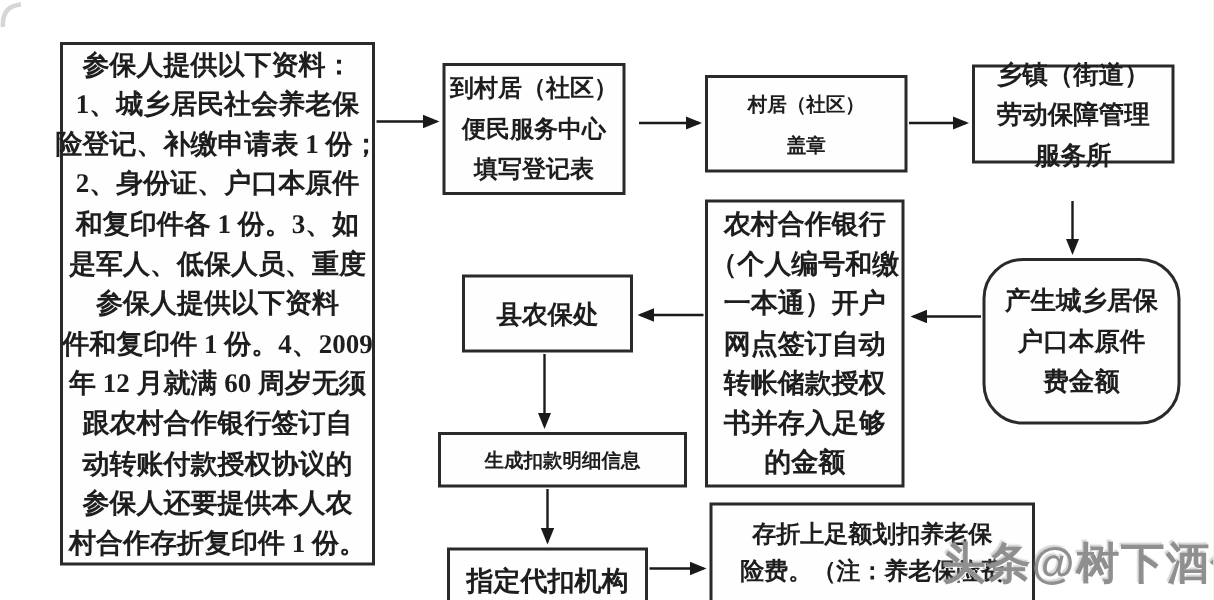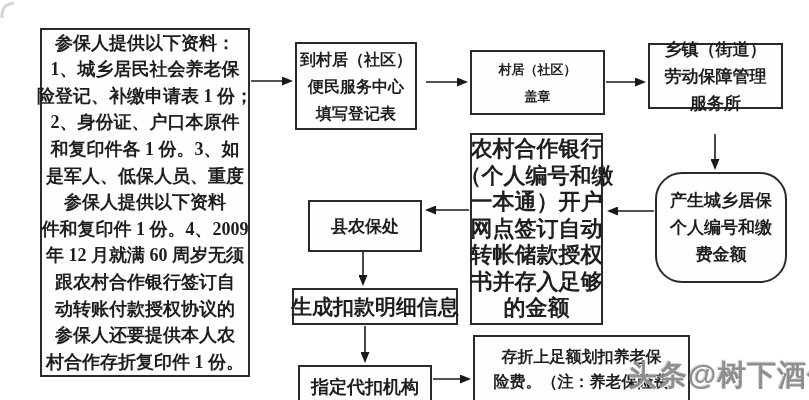--- a/index.html
+++ b/index.html
@@ -24,23 +24,23 @@
     font-weight: bold;
     color: #1e1e1e;
   }
   .box .ln { display: block; white-space: nowrap; }
 
   #box-materials        { left: 40px;  top: 28px;  width: 210px; height: 349px; font-size: 18px; line-height: 26.6px; text-align: right; }
   #box-service-center   { left: 295px; top: 42px;  width: 122px; height: 88px;  font-size: 16px; line-height: 27px; }
   #box-village-seal     { left: 470px; top: 50px;  width: 135px; height: 65px;  font-size: 13px; line-height: 27px; }
   #box-township-office  { left: 648px; top: 43px;  width: 135px; height: 66px;  font-size: 17px; line-height: 27px; }
   #box-generate-id      { left: 655px; top: 172px; width: 132px; height: 111px;  font-size: 17px; line-height: 27px; border-radius: 27px; }
-  #box-bank             { left: 470px; top: 133px; width: 133px; height: 192px; font-size: 22px; line-height: 26.5px; }
-  #box-county-office    { left: 308px; top: 183px; width: 114px; height: 52px;  font-size: 17px; margin-top: 17px; }
-  #box-deduction-detail { left: 292px; top: 288px; width: 166px; height: 37px;  font-size: 21px; }
+  #box-bank             { left: 470px; top: 133px; width: 133px; height: 192px; font-size: 18px; line-height: 26.5px; }
+  #box-county-office    { left: 308px; top: 183px; width: 114px; height: 52px;  font-size: 17px; }
+  #box-deduction-detail { left: 292px; top: 288px; width: 166px; height: 37px;  font-size: 13px; }
   #box-deduction-agency { left: 298px; top: 365px; width: 134px; height: 45px;  font-size: 18px; justify-content: flex-start; padding-top: 8px; }
   #box-passbook-deduct  { left: 473px; top: 335px; width: 217px; height: 75px;  font-size: 16px; line-height: 25px; justify-content: flex-start; padding-top: 7px; }
 
   #connector-layer { position: absolute; left: 0; top: 0; width: 809px; height: 400px; }
 
   #watermark {
     position: absolute;
     left: 628px; top: 356px;
     font-size: 29px;
     font-weight: bold;
@@ -105,21 +105,21 @@
   </div>
 
   <div class="box" id="box-township-office">
     <span class="ln">乡镇（街道）</span>
     <span class="ln">劳动保障管理</span>
     <span class="ln">服务所</span>
   </div>
 
   <div class="box" id="box-generate-id">
     <span class="ln">产生城乡居保</span>
-    <span class="ln">个人编号和缴</span>
+    <span class="ln">户口本原件</span>
     <span class="ln">费金额</span>
   </div>
 
   <div class="box" id="box-bank">
     <span class="ln">农村合作银行</span>
     <span class="ln">（个人编号和缴</span>
     <span class="ln">一本通）开户</span>
     <span class="ln">网点签订自动</span>
     <span class="ln">转帐储款授权</span>
     <span class="ln">书并存入足够</span>

